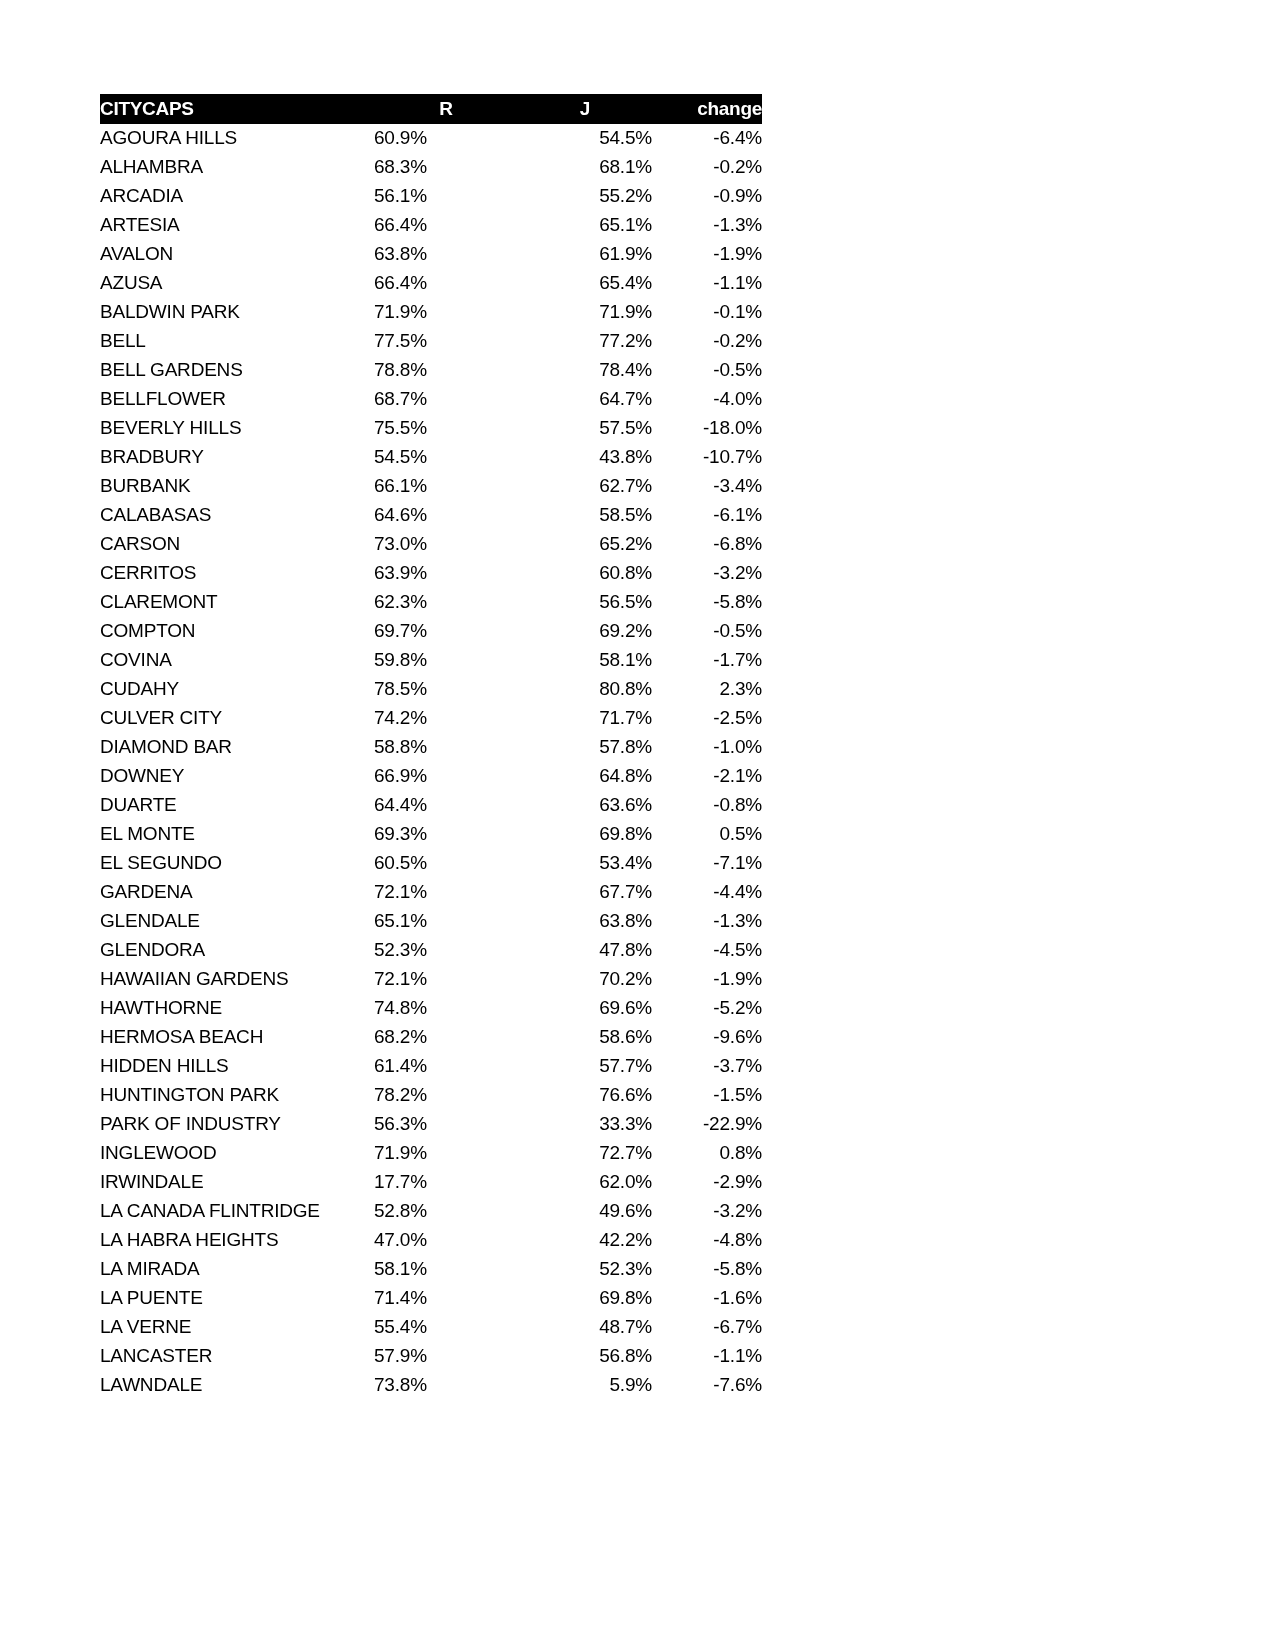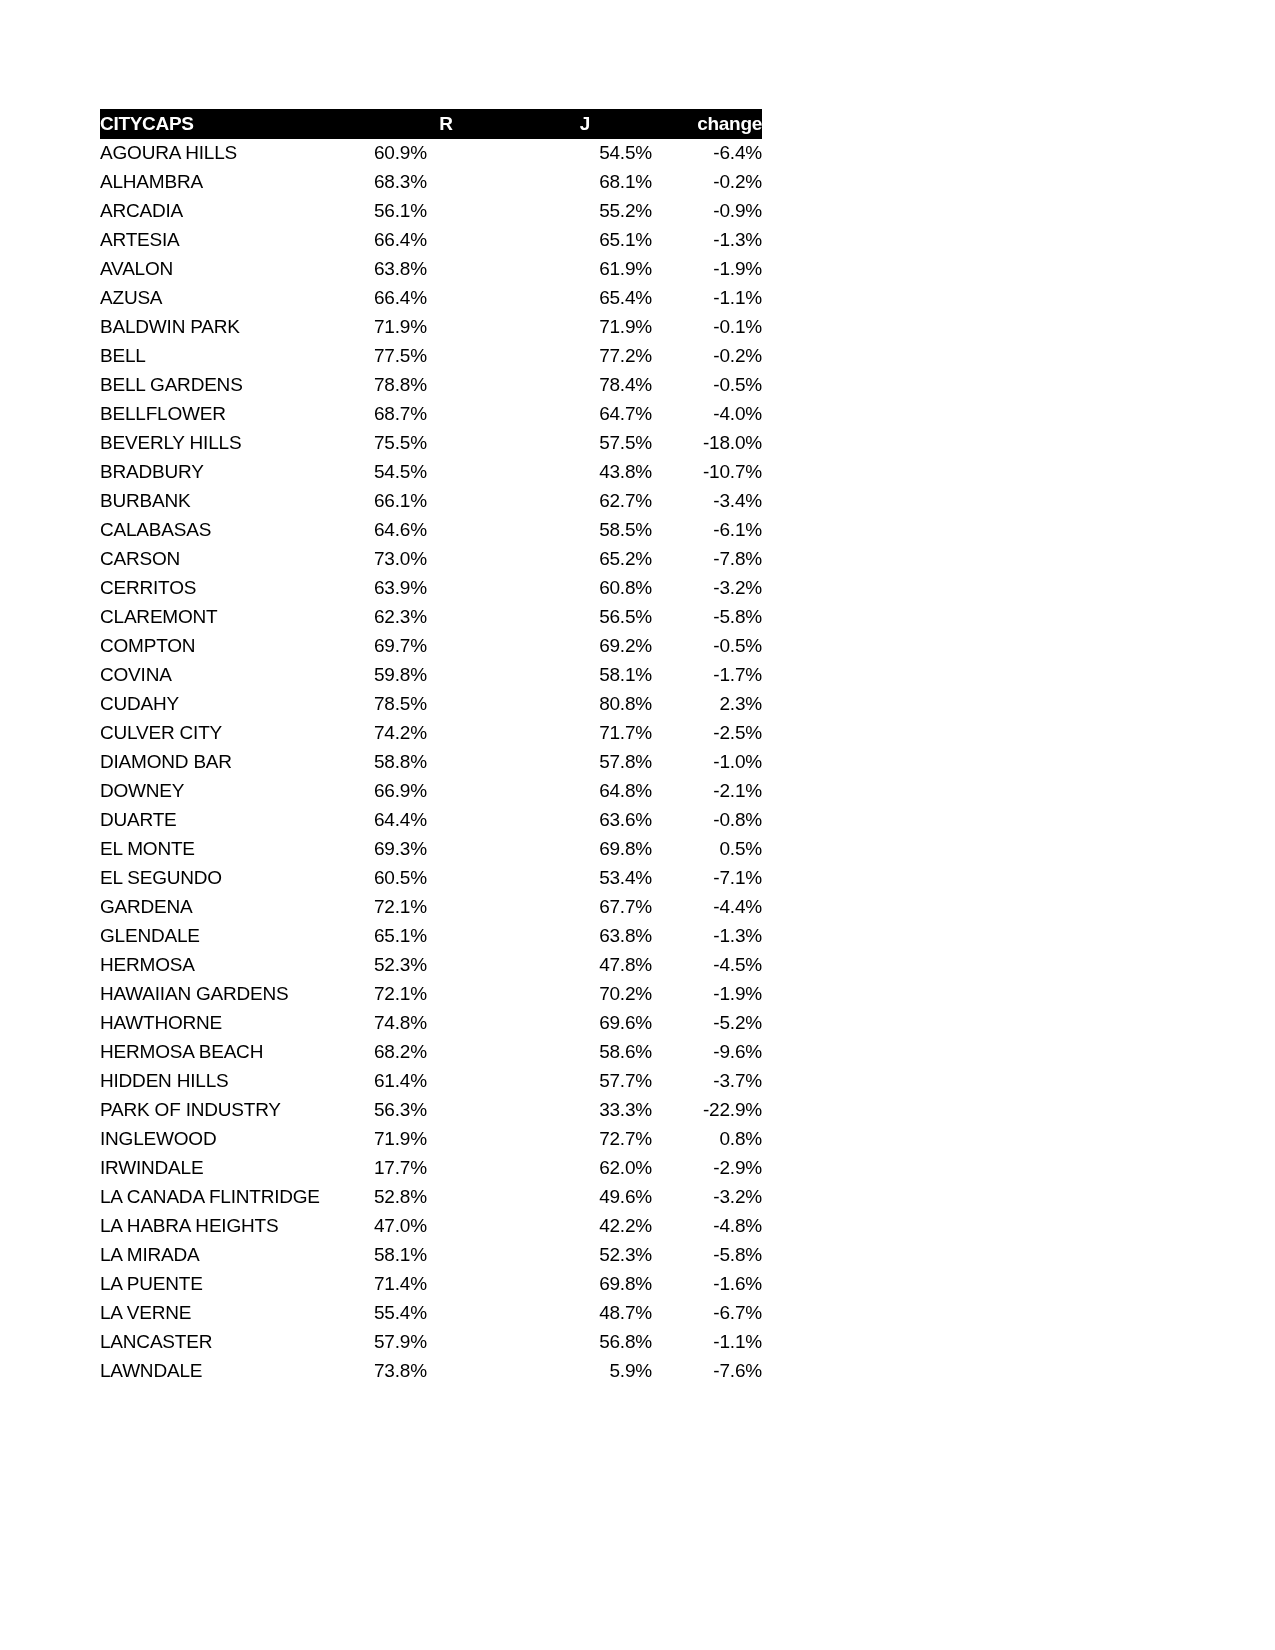--- a/index.html
+++ b/index.html
@@ -18,21 +18,21 @@
   #page {
     position: relative;
     width: 1275px;
     height: 1650px;
     background: #ffffff;
   }
 
   #table-wrap {
     position: absolute;
     left: 100px;
-    top: 109px;
+    top: 94px;
     width: 662px;
   }
 
   table.data-table {
     border-collapse: collapse;
     width: 662px;
     table-layout: fixed;
     font-family: "Liberation Sans", sans-serif;
   }
 
@@ -188,21 +188,21 @@
           <tr>
             <td class="col-city">CALABASAS</td>
             <td class="col-r">64.6%</td>
             <td class="col-j">58.5%</td>
             <td class="col-change">-6.1%</td>
           </tr>
           <tr>
             <td class="col-city">CARSON</td>
             <td class="col-r">73.0%</td>
             <td class="col-j">65.2%</td>
-            <td class="col-change">-7.8%</td>
+            <td class="col-change">-6.8%</td>
           </tr>
           <tr>
             <td class="col-city">CERRITOS</td>
             <td class="col-r">63.9%</td>
             <td class="col-j">60.8%</td>
             <td class="col-change">-3.2%</td>
           </tr>
           <tr>
             <td class="col-city">CLAREMONT</td>
             <td class="col-r">62.3%</td>
@@ -269,21 +269,21 @@
             <td class="col-j">67.7%</td>
             <td class="col-change">-4.4%</td>
           </tr>
           <tr>
             <td class="col-city">GLENDALE</td>
             <td class="col-r">65.1%</td>
             <td class="col-j">63.8%</td>
             <td class="col-change">-1.3%</td>
           </tr>
           <tr>
-            <td class="col-city">HERMOSA</td>
+            <td class="col-city">GLENDORA</td>
             <td class="col-r">52.3%</td>
             <td class="col-j">47.8%</td>
             <td class="col-change">-4.5%</td>
           </tr>
           <tr>
             <td class="col-city">HAWAIIAN GARDENS</td>
             <td class="col-r">72.1%</td>
             <td class="col-j">70.2%</td>
             <td class="col-change">-1.9%</td>
           </tr>
@@ -299,20 +299,26 @@
             <td class="col-j">58.6%</td>
             <td class="col-change">-9.6%</td>
           </tr>
           <tr>
             <td class="col-city">HIDDEN HILLS</td>
             <td class="col-r">61.4%</td>
             <td class="col-j">57.7%</td>
             <td class="col-change">-3.7%</td>
           </tr>
           <tr>
+            <td class="col-city">HUNTINGTON PARK</td>
+            <td class="col-r">78.2%</td>
+            <td class="col-j">76.6%</td>
+            <td class="col-change">-1.5%</td>
+          </tr>
+          <tr>
             <td class="col-city">PARK OF INDUSTRY</td>
             <td class="col-r">56.3%</td>
             <td class="col-j">33.3%</td>
             <td class="col-change">-22.9%</td>
           </tr>
           <tr>
             <td class="col-city">INGLEWOOD</td>
             <td class="col-r">71.9%</td>
             <td class="col-j">72.7%</td>
             <td class="col-change">0.8%</td>

